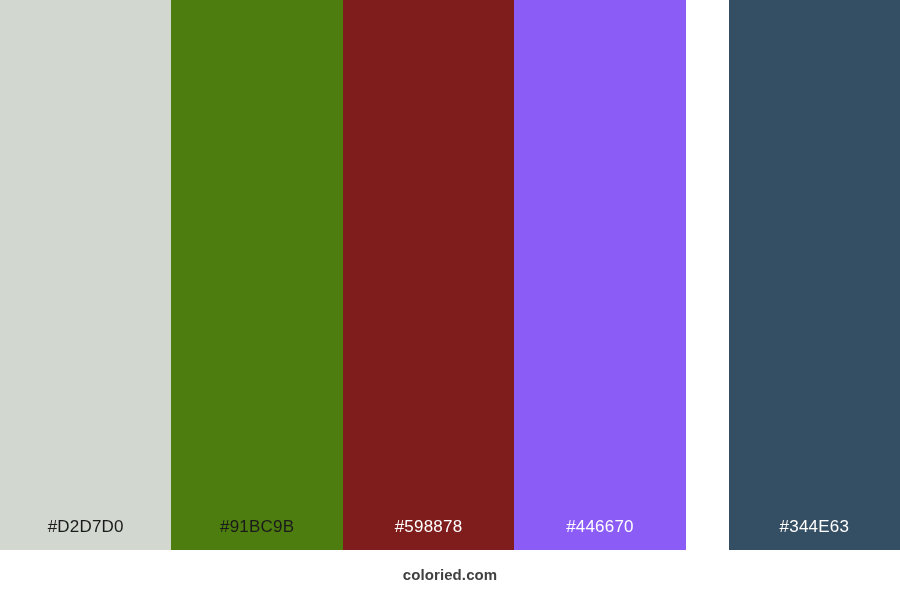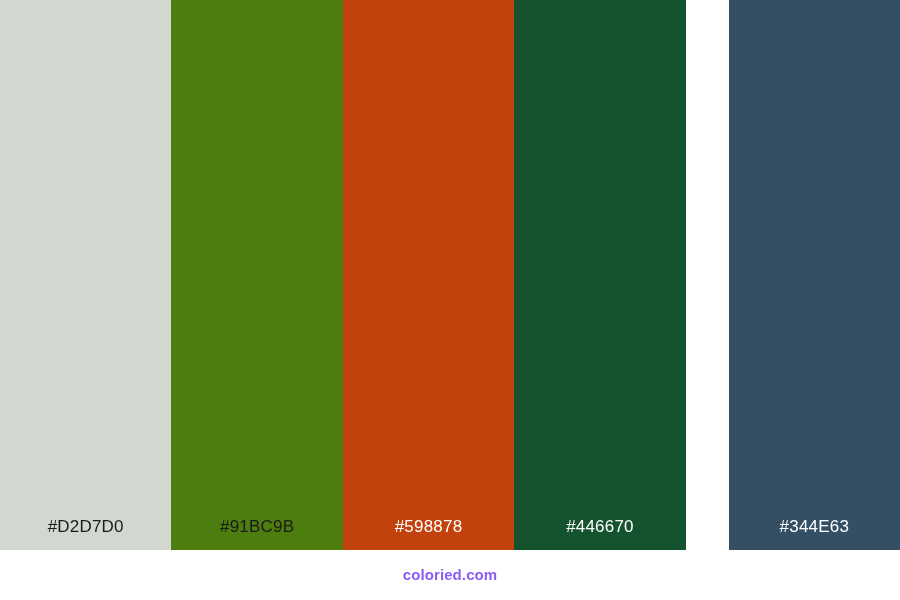--- a/index.html
+++ b/index.html
@@ -61,45 +61,45 @@
     background: #ffffff;
     display: flex;
     align-items: center;
     justify-content: center;
   }
 
   #footer-credit {
     font-family: "Liberation Sans", sans-serif;
     font-size: 15px;
     font-weight: 700;
-    color: #8b5cf6;
+    color: #404040;
     letter-spacing: 0.1px;
     line-height: 18px;
   }
 </style>
 </head>
 <body>
 
 <div id="palette-page">
 
   <div id="swatch-strip">
 
     <div class="swatch" style="background:#D2D7D0;">
       <span class="swatch-label dark-text" style="color: rgb(27, 27, 27);">#D2D7D0</span>
     </div>
 
     <div class="swatch" style="background:#4d7c0f;">
       <span class="swatch-label dark-text" style="color: rgb(27, 27, 27);">#91BC9B</span>
     </div>
 
-    <div class="swatch" style="background:#c2410c;">
+    <div class="swatch" style="background:#7f1d1d;">
       <span class="swatch-label light-text" style="color: rgb(255, 255, 255);">#598878</span>
     </div>
 
-    <div class="swatch" style="background:#14532d;">
+    <div class="swatch" style="background:#8b5cf6;">
       <span class="swatch-label light-text" style="color: rgb(255, 255, 255);">#446670</span>
     </div>
 
     <div class="swatch" style="background:#344E63;margin-left:43px;">
       <span class="swatch-label light-text" style="color: rgb(255, 255, 255);">#344E63</span>
     </div>
 
   </div>
 
   <div id="footer-bar">

